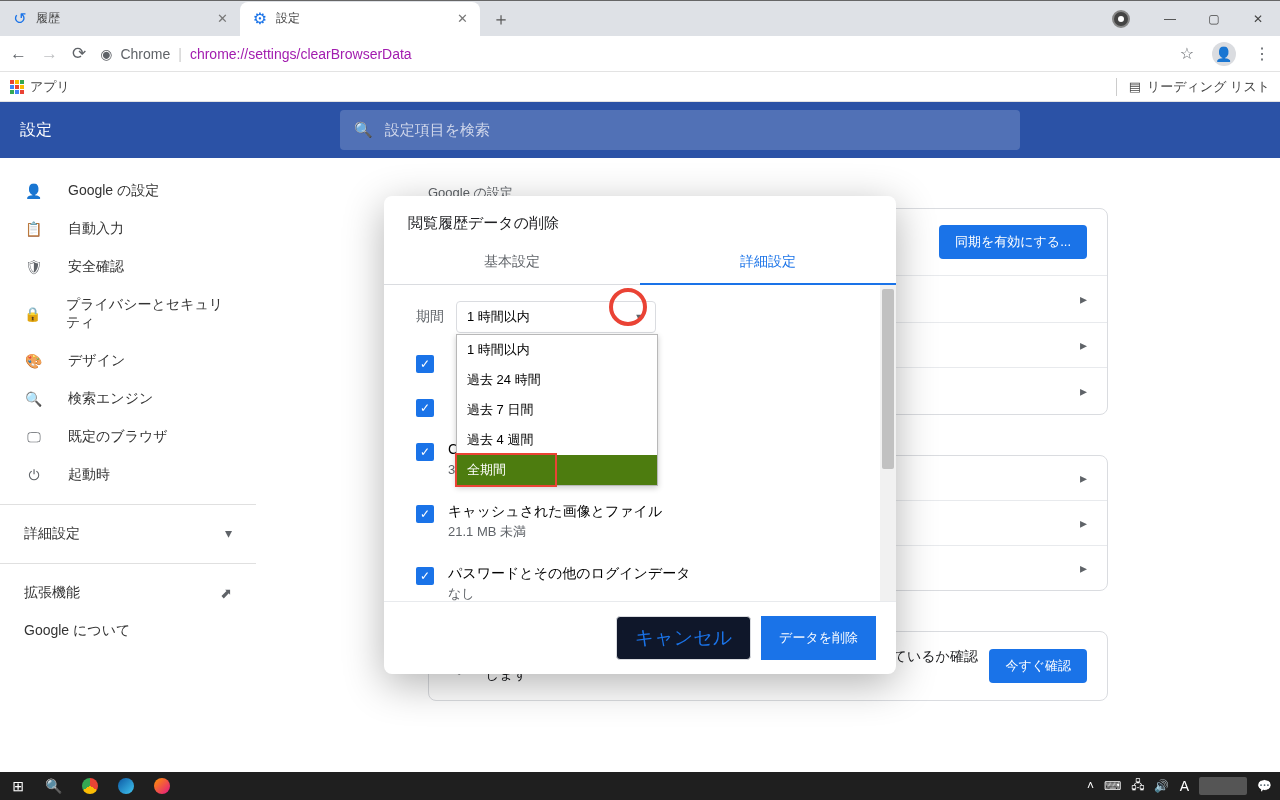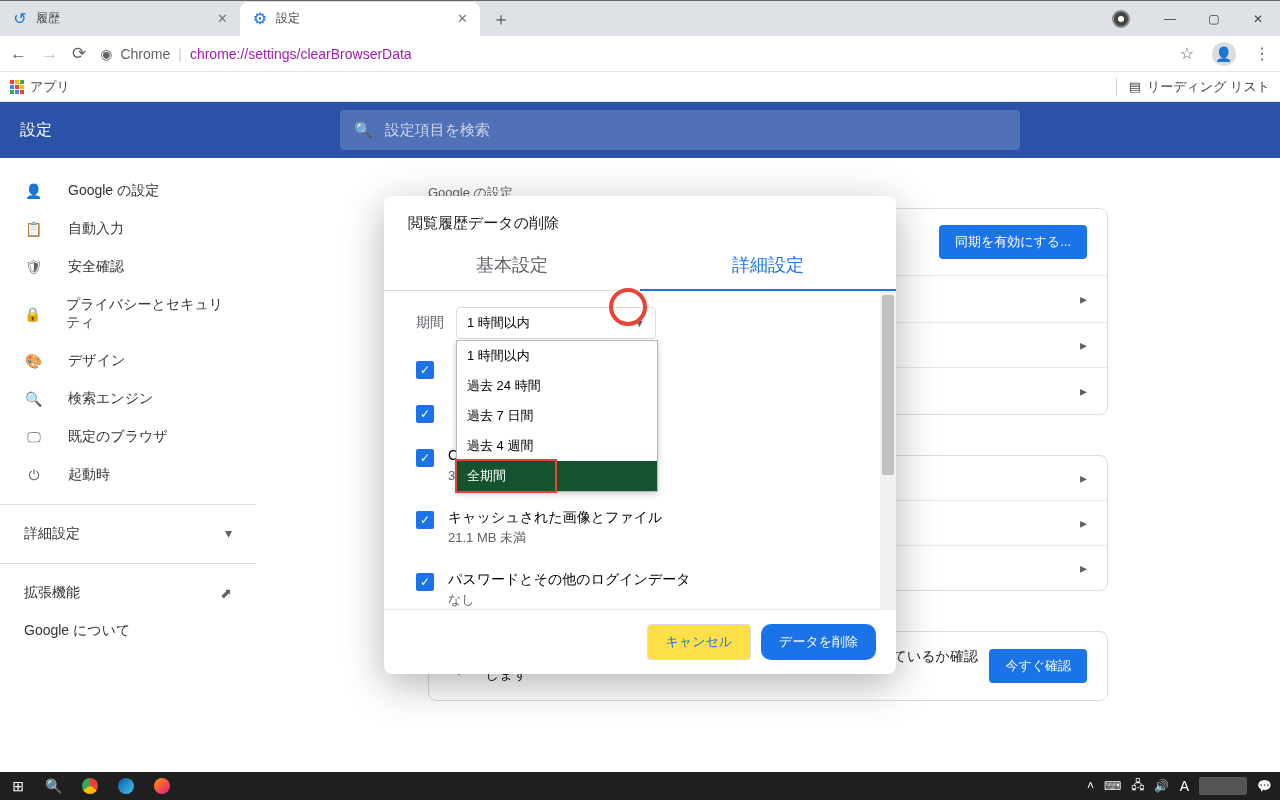--- a/index.html
+++ b/index.html
@@ -61,39 +61,39 @@
 .safety-row{display:flex; align-items:center; padding:16px 20px;}
 .shield{width:20px;color:#5f6368;margin-right:16px;}
 .safety-text{flex:1;font-size:14px;}
 .safety-btn{background:#1a73e8;color:#fff;border:none;border-radius:4px;padding:8px 16px;font-size:13px;}
 
 
 .dialog-overlay { position: absolute; top: 102px; left: 0; right: 0; bottom: 28px; display: flex; justify-content: center; }
 .dialog { width: 512px; background: #fff; border-radius: 8px; box-shadow: 0 10px 40px rgba(0,0,0,0.3); margin-top: 94px; height: 478px; display: flex; flex-direction: column; }
 .dialog-title { font-size: 15px; padding: 18px 24px 8px; color:#202124; }
 .dialog-tabs { display: flex; }
-.dialog-tab { flex: 1; text-align: center; padding: 12px 0; font-size: 18px; color: #5f6368; border-bottom: 1px solid #dadce0; }
+.dialog-tab { flex: 1; text-align: center; padding: 12px 0; font-size: 14px; color: #5f6368; border-bottom: 1px solid #dadce0; }
 .dialog-tab.active { color: #1a73e8; border-bottom: 2px solid #1a73e8; }
 .dialog-body { flex: 1; overflow-y: auto; padding: 12px 32px; position: relative; }
 .range-row { display: flex; align-items: center; gap: 12px; padding: 4px 0 8px; font-size: 14px; }
 .range-label{color:#5f6368;}
 .range-select { position: relative; width: 200px; height: 32px; border: 1px solid #dadce0; border-radius: 4px; display: flex; align-items: center; padding: 0 10px; font-size: 13px; }
 .range-select .caret { margin-left: auto; color: #5f6368; font-size: 11px; }
 .dropdown { position: absolute; top: 32px; left: -1px; width: 202px; background: #fff; border: 1px solid #b8b8b8; box-shadow: 0 2px 6px rgba(0,0,0,0.2); z-index: 5; }
 .dropdown-item { padding: 6px 10px; font-size: 13px; }
-.dropdown-item.highlighted { background: #14532d; color: #fff; }
+.dropdown-item.highlighted { background: #4d7c0f; color: #fff; }
 .highlight-box{position:absolute; border:2px solid #ea4335; pointer-events:none;}
 
 .check-row { display: flex; gap: 14px; padding: 12px 0; font-size: 14px; }
 .checkbox { width: 18px; height: 18px; background: #1a73e8; border-radius: 2px; display: flex; align-items: center; justify-content: center; color: #fff; font-size: 12px; flex-shrink: 0; margin-top:2px;}
 .check-text .sub { color: #5f6368; font-size: 13px; margin-top: 2px; }
 
 .dialog-footer { padding: 14px 20px; display: flex; justify-content: flex-end; gap: 10px; border-top: 1px solid #e8eaed; }
-.btn-cancel { background: #fde047; border: 1px solid #dadce0; color: #1a73e8; border-radius: 4px; padding: 8px 18px; font-size: 13px; }
-.btn-primary { background: #1a73e8; color: #fff; border: none; border-radius: 10px; padding: 8px 18px; font-size: 13px; }
+.btn-cancel { background: #0f172a; border: 1px solid #dadce0; color: #1a73e8; border-radius: 4px; padding: 8px 18px; font-size: 19px; }
+.btn-primary { background: #1a73e8; color: #fff; border: none; border-radius: 0; padding: 8px 18px; font-size: 13px; }
 
 
 .anno-circle { position: absolute; border: 4px solid #ea4335; border-radius: 50%; pointer-events: none; }
 .anno-num { position: absolute; width: 48px; height: 48px; border: 5px solid #ea4335; border-radius: 50%; display: flex; align-items: center; justify-content: center; color: #ea4335; font-size: 28px; font-weight: bold; background: rgba(255,255,255,0.6); pointer-events:none;}
 
 
 .dialog-scroll { position:absolute; right:0; top:0; bottom:0; width:16px; background:#f1f1f1;}
 .dialog-thumb{position:absolute; right:2px; top:4px; width:12px; height:180px; background:#c1c1c1; border-radius:2px;}
 
 

